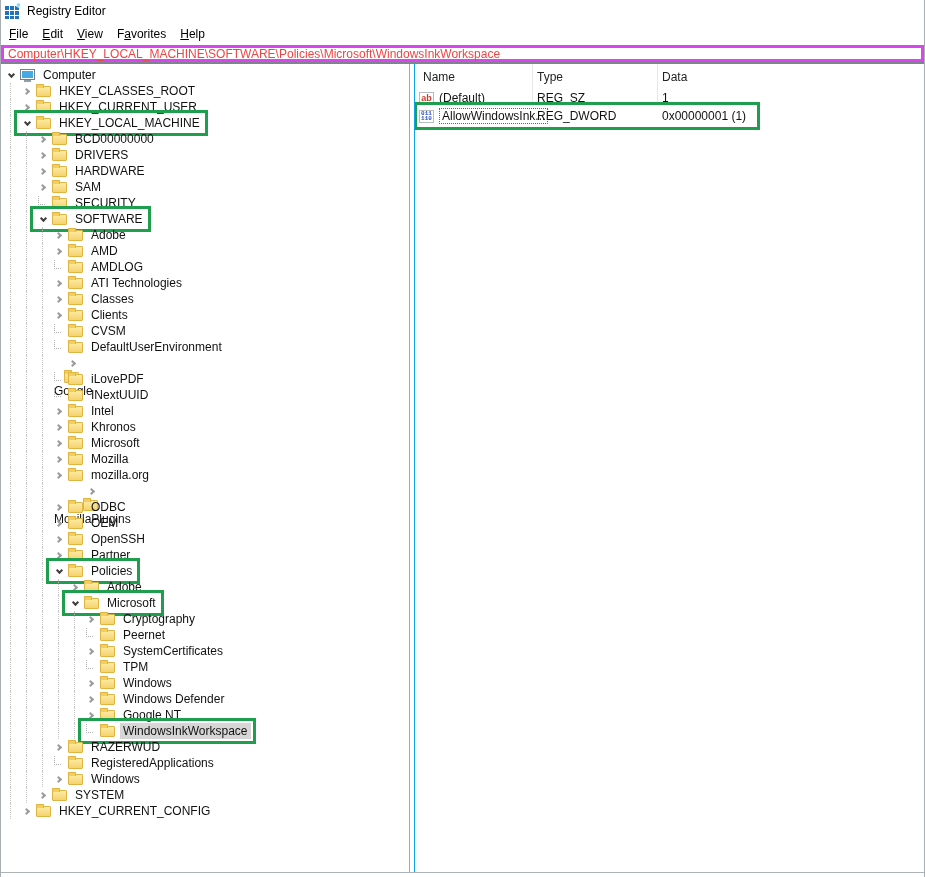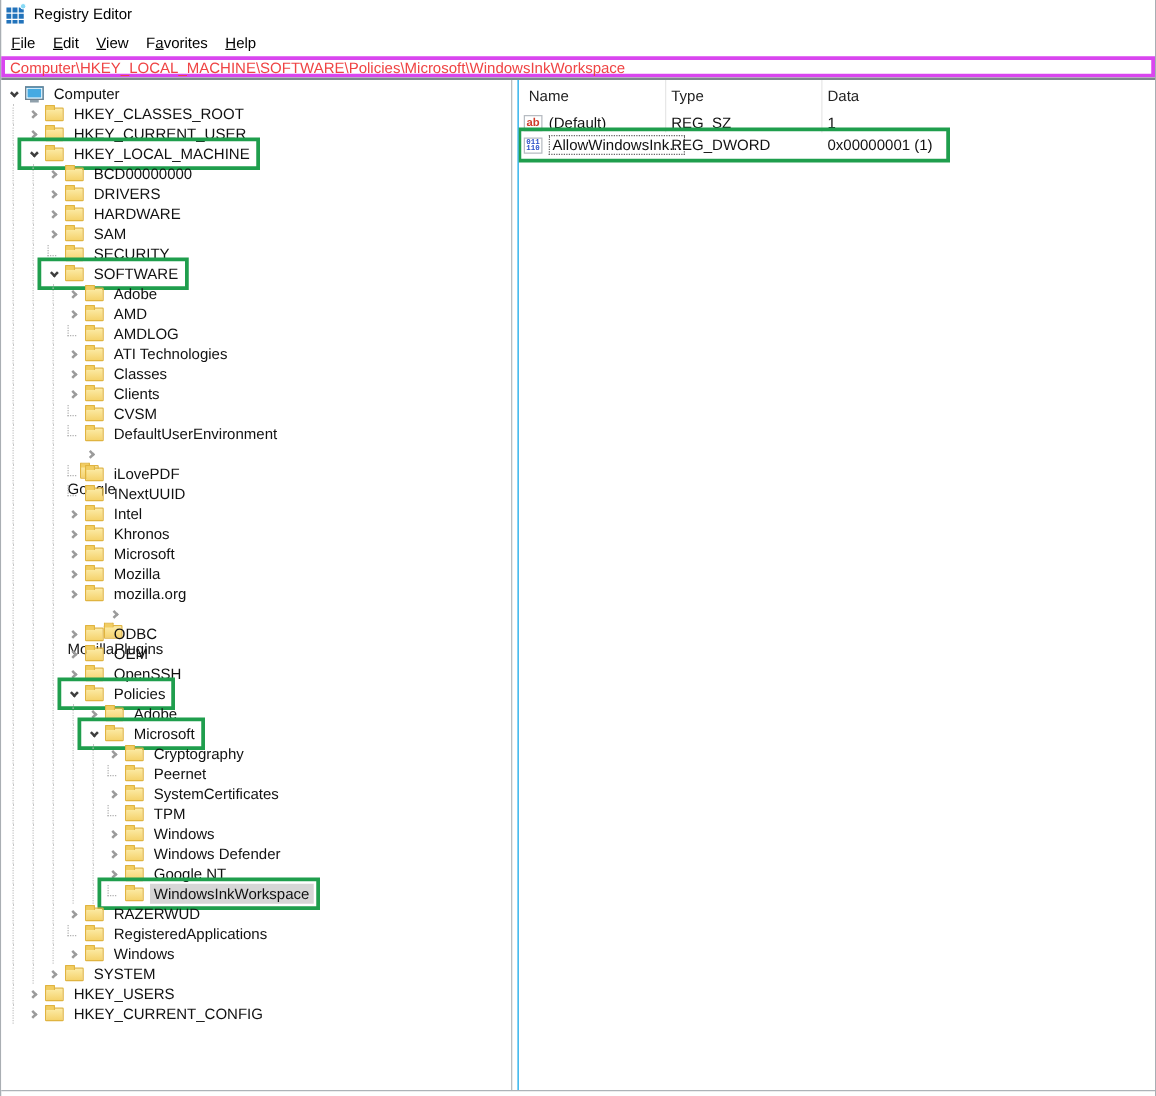--- a/index.html
+++ b/index.html
@@ -440,20 +440,32 @@
               <span class="chev"></span>
             </span>
             <span class="folder"></span>
             <span class="tlabel">OpenSSH</span>
           </span>
         </div>
         <div class="tree-row">
           <span class="guide" style="left: 9px;"></span>
           <span class="guide" style="left: 25px;"></span>
           <span class="guide" style="left: 41px;"></span>
+          <span class="rowline" style="margin-left: 50px;">
+            <span class="arrowcell">
+              <span class="chev"></span>
+            </span>
+            <span class="folder"></span>
+            <span class="tlabel">Partner</span>
+          </span>
+        </div>
+        <div class="tree-row">
+          <span class="guide" style="left: 9px;"></span>
+          <span class="guide" style="left: 25px;"></span>
+          <span class="guide" style="left: 41px;"></span>
           <span class="rowline boxed" style="margin-left: 50px;">
             <span class="arrowcell">
               <span class="chev open"></span>
             </span>
             <span class="folder"></span>
             <span class="tlabel">Policies</span>
           </span>
         </div>
         <div class="tree-row">
           <span class="guide" style="left: 9px;"></span>
@@ -631,30 +643,20 @@
         </div>
         <div class="tree-row">
           <span class="guide" style="left: 9px;"></span>
           <span class="guide" style="left: 25px;"></span>
           <span class="rowline" style="margin-left: 34px;">
             <span class="arrowcell">
               <span class="chev"></span>
             </span>
             <span class="folder"></span>
             <span class="tlabel">SYSTEM</span>
-          </span>
-        </div>
-        <div class="tree-row">
-          <span class="guide" style="left: 9px;"></span>
-          <span class="rowline" style="margin-left: 18px;">
-            <span class="arrowcell">
-              <span class="chev"></span>
-            </span>
-            <span class="folder"></span>
-            <span class="tlabel">HKEY_USERS</span>
           </span>
         </div>
         <div class="tree-row">
           <span class="guide" style="left: 9px;"></span>
           <span class="rowline" style="margin-left: 18px;">
             <span class="arrowcell">
               <span class="chev"></span>
             </span>
             <span class="folder"></span>
             <span class="tlabel">HKEY_CURRENT_CONFIG</span>

